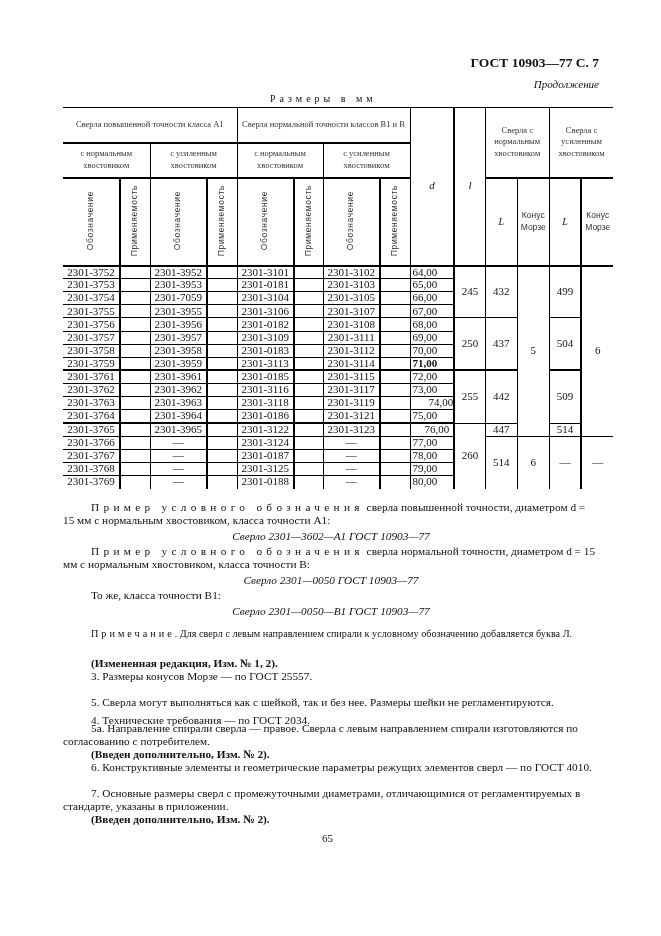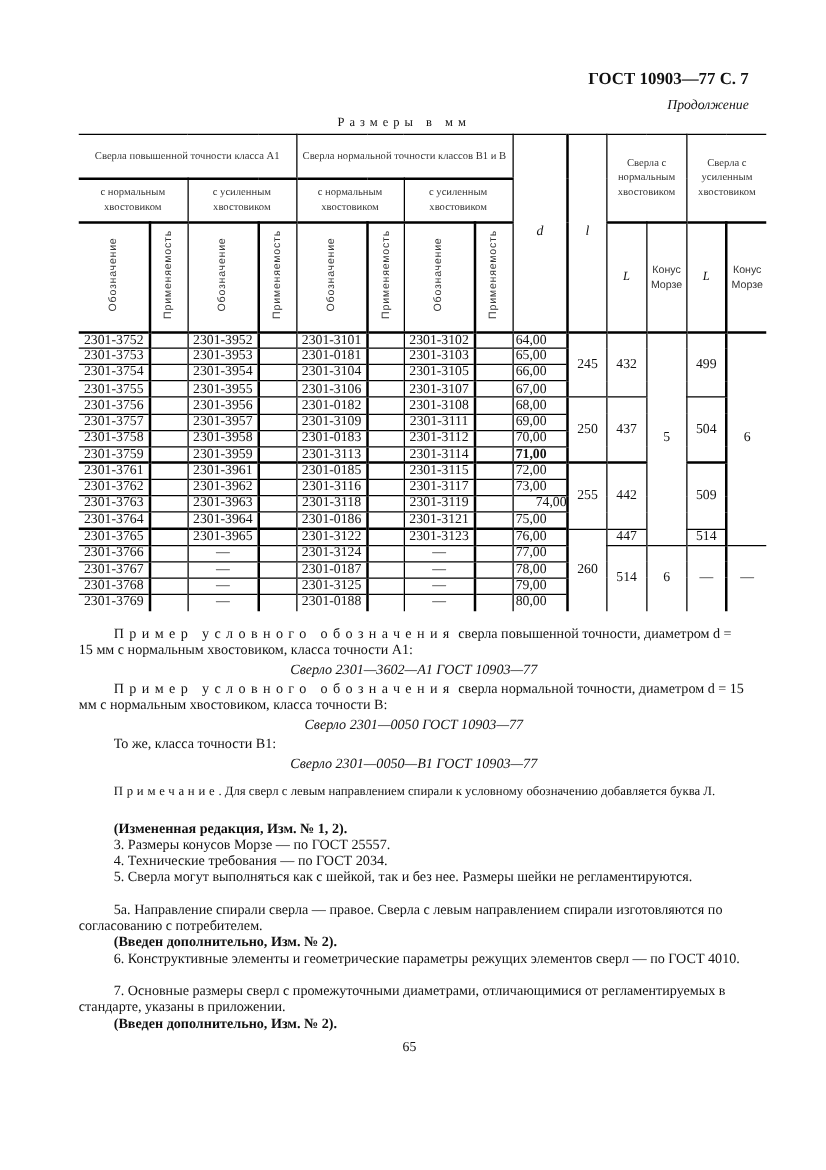--- a/index.html
+++ b/index.html
@@ -102,21 +102,21 @@
         <td style="border-right: 1px solid rgb(0, 0, 0); border-top: 1px solid rgb(0, 0, 0);"></td>
         <td style="border-right: 2px solid rgb(0, 0, 0); border-top: 1px solid rgb(0, 0, 0);">2301-0181</td>
         <td style="border-right: 1px solid rgb(0, 0, 0); border-top: 1px solid rgb(0, 0, 0);"></td>
         <td style="border-right: 2px solid rgb(0, 0, 0); border-top: 1px solid rgb(0, 0, 0);">2301-3103</td>
         <td style="border-right: 1px solid rgb(0, 0, 0); border-top: 1px solid rgb(0, 0, 0);"></td>
         <td style="border-right: 2px solid rgb(0, 0, 0); border-top: 1px solid rgb(0, 0, 0); text-align: left; padding-left: 2px;">65,00</td>
       </tr>
       <tr style="height: 13.1px;">
         <td style="border-right: 2px solid rgb(0, 0, 0); border-top: 1px solid rgb(0, 0, 0);">2301-3754</td>
         <td style="border-right: 1px solid rgb(0, 0, 0); border-top: 1px solid rgb(0, 0, 0);"></td>
-        <td style="border-right: 2px solid rgb(0, 0, 0); border-top: 1px solid rgb(0, 0, 0);">2301-3954</td>
+        <td style="border-right: 2px solid rgb(0, 0, 0); border-top: 1px solid rgb(0, 0, 0);">2301-7059</td>
         <td style="border-right: 1px solid rgb(0, 0, 0); border-top: 1px solid rgb(0, 0, 0);"></td>
         <td style="border-right: 2px solid rgb(0, 0, 0); border-top: 1px solid rgb(0, 0, 0);">2301-3104</td>
         <td style="border-right: 1px solid rgb(0, 0, 0); border-top: 1px solid rgb(0, 0, 0);"></td>
         <td style="border-right: 2px solid rgb(0, 0, 0); border-top: 1px solid rgb(0, 0, 0);">2301-3105</td>
         <td style="border-right: 1px solid rgb(0, 0, 0); border-top: 1px solid rgb(0, 0, 0);"></td>
         <td style="border-right: 2px solid rgb(0, 0, 0); border-top: 1px solid rgb(0, 0, 0); text-align: left; padding-left: 2px;">66,00</td>
       </tr>
       <tr style="height: 13.1px;">
         <td style="border-right: 2px solid rgb(0, 0, 0); border-top: 1px solid rgb(0, 0, 0);">2301-3755</td>
         <td style="border-right: 1px solid rgb(0, 0, 0); border-top: 1px solid rgb(0, 0, 0);"></td>
@@ -224,21 +224,21 @@
       </tr>
       <tr style="height: 13.1px;">
         <td style="border-right: 2px solid rgb(0, 0, 0); border-top: 2px solid rgb(0, 0, 0);">2301-3765</td>
         <td style="border-right: 1px solid rgb(0, 0, 0); border-top: 2px solid rgb(0, 0, 0);"></td>
         <td style="border-right: 2px solid rgb(0, 0, 0); border-top: 2px solid rgb(0, 0, 0);">2301-3965</td>
         <td style="border-right: 1px solid rgb(0, 0, 0); border-top: 2px solid rgb(0, 0, 0);"></td>
         <td style="border-right: 2px solid rgb(0, 0, 0); border-top: 2px solid rgb(0, 0, 0);">2301-3122</td>
         <td style="border-right: 1px solid rgb(0, 0, 0); border-top: 2px solid rgb(0, 0, 0);"></td>
         <td style="border-right: 2px solid rgb(0, 0, 0); border-top: 2px solid rgb(0, 0, 0);">2301-3123</td>
         <td style="border-right: 1px solid rgb(0, 0, 0); border-top: 2px solid rgb(0, 0, 0);"></td>
-        <td style="border-right: 2px solid rgb(0, 0, 0); border-top: 2px solid rgb(0, 0, 0); text-align: left; padding-left: 2px;">76,00</td>
+        <td style="border-right: 2px solid rgb(0, 0, 0); border-top: 2px solid rgb(0, 0, 0); text-align: left; padding-left: 14px;">76,00</td>
         <td rowspan="5" style="border-right: 1px solid rgb(0, 0, 0); border-top: 1px solid rgb(0, 0, 0);">260</td>
         <td rowspan="1" style="border-right: 1px solid rgb(0, 0, 0); border-top: 1px solid rgb(0, 0, 0);">447</td>
         <td rowspan="1" style="border-right: 2px solid rgb(0, 0, 0); border-top: 1px solid rgb(0, 0, 0);">514</td>
       </tr>
       <tr style="height: 13.1px;">
         <td style="border-right: 2px solid rgb(0, 0, 0); border-top: 1px solid rgb(0, 0, 0);">2301-3766</td>
         <td style="border-right: 1px solid rgb(0, 0, 0); border-top: 1px solid rgb(0, 0, 0);"></td>
         <td style="border-right: 2px solid rgb(0, 0, 0); border-top: 1px solid rgb(0, 0, 0);">—</td>
         <td style="border-right: 1px solid rgb(0, 0, 0); border-top: 1px solid rgb(0, 0, 0);"></td>
         <td style="border-right: 2px solid rgb(0, 0, 0); border-top: 1px solid rgb(0, 0, 0);">2301-3124</td>
@@ -289,21 +289,21 @@
 
 <div class="txt ind" style="top:501px;"><span class="sp">Пример условного обозначения</span><span> сверла повышенной точности, диаметром d = 15 мм с нормальным хвостовиком, класса точности А1:</span></div>
 <div class="txt center" style="top:530px;">Сверло 2301—3602—А1 ГОСТ 10903—77</div>
 <div class="txt ind" style="top:545px;"><span class="sp">Пример условного обозначения</span><span> сверла нормальной точности, диаметром d = 15 мм с нормальным хвостовиком, класса точности В:</span></div>
 <div class="txt center" style="top:574px;">Сверло 2301—0050 ГОСТ 10903—77</div>
 <div class="txt ind" style="top:589px;">То же, класса точности В1:</div>
 <div class="txt center" style="top:605px;">Сверло 2301—0050—В1 ГОСТ 10903—77</div>
 <div class="txt ind note" style="top:627px;"><span style="letter-spacing:3px">Примечание</span><span>. Для сверл с левым направлением спирали к условному обозначению добавляется буква Л.</span></div>
 <div class="txt ind bold" style="top:657px;">(Измененная редакция, Изм. № 1, 2).</div>
 <div class="txt ind" style="top:670px;">3. Размеры конусов Морзе — по ГОСТ 25557.</div>
-<div class="txt ind" style="top:683px;">4. Технические требования — по ГОСТ 2034.</div>
+<div class="txt ind" style="top:714px;">4. Технические требования — по ГОСТ 2034.</div>
 <div class="txt ind" style="top:696px;">5. Сверла могут выполняться как с шейкой, так и без нее. Размеры шейки не регламентируются.</div>
 <div class="txt ind" style="top:722px;">5а. Направление спирали сверла — правое. Сверла с левым направлением спирали изготовляются по согласованию с потребителем.</div>
 <div class="txt ind bold" style="top:748px;">(Введен дополнительно, Изм. № 2).</div>
 <div class="txt ind" style="top:761px;">6. Конструктивные элементы и геометрические параметры режущих элементов сверл — по ГОСТ 4010.</div>
 <div class="txt ind" style="top:787px;">7. Основные размеры сверл с промежуточными диаметрами, отличающимися от регламентируемых в стандарте, указаны в приложении.</div>
 <div class="txt ind bold" style="top:813px;">(Введен дополнительно, Изм. № 2).</div>
 
 <div class="pg">65</div>
 
 </body></html>

